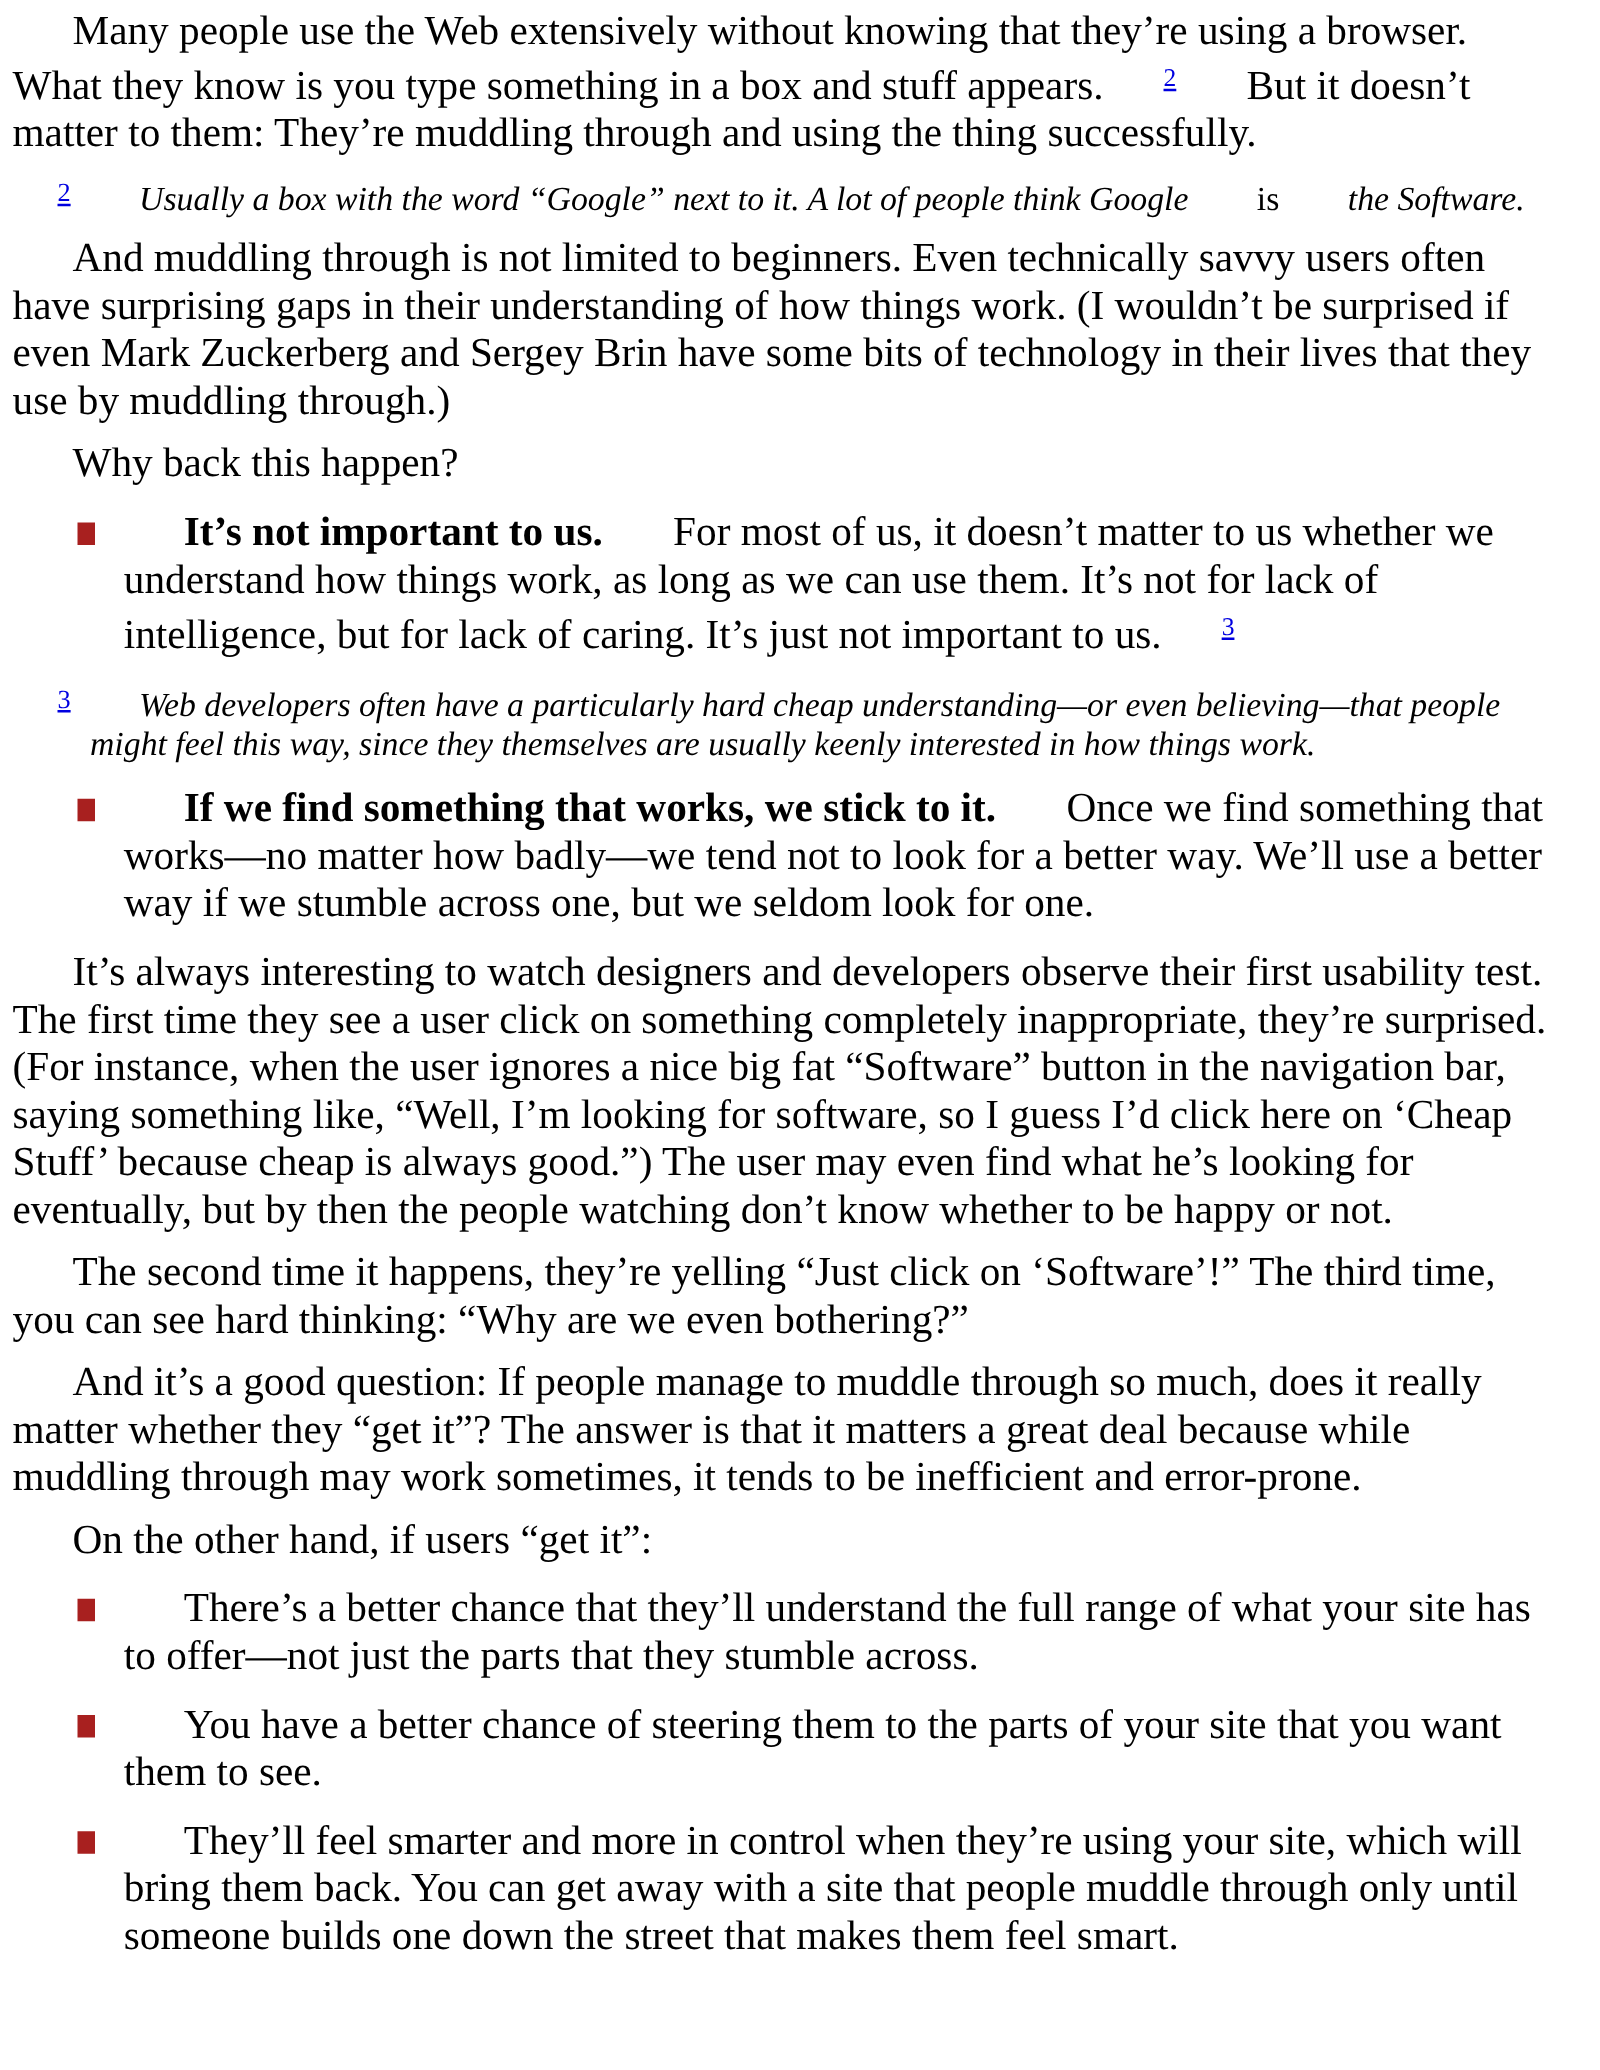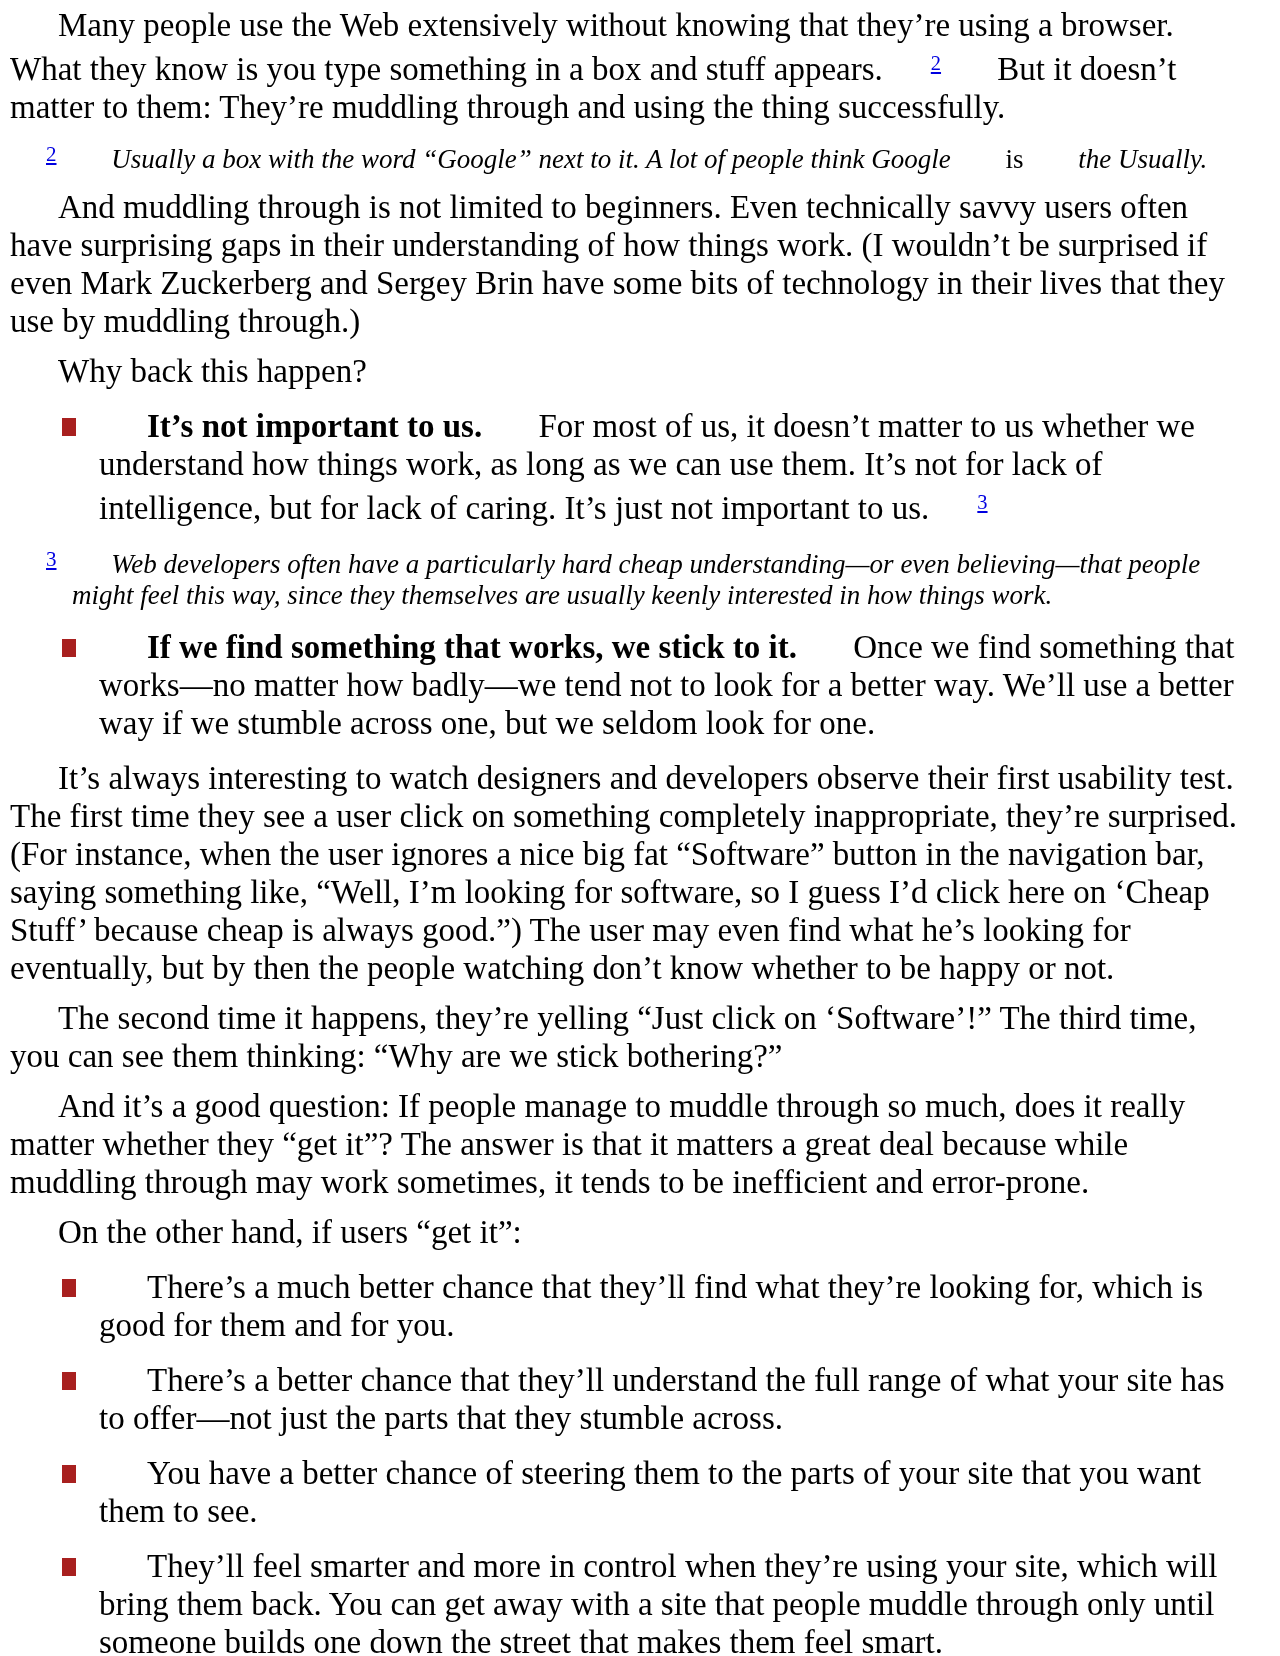--- a/index.html
+++ b/index.html
@@ -61,40 +61,36 @@
     font-size: 0.62em;
     vertical-align: 0.5em;
     cursor: pointer;
   }
 </style>
 </head>
 <body>
 
 <main data-name="page-content">
     <p class="body-para" data-name="paragraph"><span class="run" data-name="text-run">Many people use the Web extensively without knowing that they’re using a browser. What they know is you type something in a box and stuff appears.</span><a class="run run-sup" data-name="footnote-ref-link">2</a><span class="run" data-name="text-run"> But it doesn’t matter to them: They’re muddling through and using the thing successfully.</span></p>
-    <div class="footnote" data-name="footnote"><a class="fn-marker" data-name="footnote-marker-link">2</a> <span class="run" data-name="text-run">Usually a box with the word “Google” next to it. A lot of people think Google </span><span class="run run-rm" data-name="text-run">is</span><span class="run" data-name="text-run"> the Usually.</span></div>
+    <div class="footnote" data-name="footnote"><a class="fn-marker" data-name="footnote-marker-link">2</a> <span class="run" data-name="text-run">Usually a box with the word “Google” next to it. A lot of people think Google </span><span class="run run-rm" data-name="text-run">is</span><span class="run" data-name="text-run"> the Software.</span></div>
     <p class="body-para" data-name="paragraph"><span class="run" data-name="text-run">And muddling through is not limited to beginners. Even technically savvy users often have surprising gaps in their understanding of how things work. (I wouldn’t be surprised if even Mark Zuckerberg and Sergey Brin have some bits of technology in their lives that they use by muddling through.)</span></p>
     <p class="body-para" data-name="paragraph"><span class="run" data-name="text-run">Why back this happen?</span></p>
     <div class="bullet-item" data-name="list-item">
       <span class="bullet-square" data-name="bullet-square-icon" style="background: rgb(168, 32, 31);"></span>
       <div class="bullet-text" data-name="list-item-text"><span class="run run-b" data-name="text-run">It’s not important to us.</span><span class="run" data-name="text-run"> For most of us, it doesn’t matter to us whether we understand how things work, as long as we can use them. It’s not for lack of intelligence, but for lack of caring. It’s just not important to us.</span><a class="run run-sup" data-name="footnote-ref-link">3</a></div>
     </div>
     <div class="footnote" data-name="footnote"><a class="fn-marker" data-name="footnote-marker-link">3</a> <span class="run" data-name="text-run">Web developers often have a particularly hard cheap understanding—or even believing—that people might feel this way, since they themselves are usually keenly interested in how things work.</span></div>
     <div class="bullet-item" data-name="list-item">
       <span class="bullet-square" data-name="bullet-square-icon" style="background: rgb(168, 32, 31);"></span>
       <div class="bullet-text" data-name="list-item-text"><span class="run run-b" data-name="text-run">If we find something that works, we stick to it.</span><span class="run" data-name="text-run"> Once we find something that works—no matter how badly—we tend not to look for a better way. We’ll use a better way if we stumble across one, but we seldom look for one.</span></div>
     </div>
     <p class="body-para" data-name="paragraph"><span class="run" data-name="text-run">It’s always interesting to watch designers and developers observe their first usability test. The first time they see a user click on something completely inappropriate, they’re surprised. (For instance, when the user ignores a nice big fat “Software” button in the navigation bar, saying something like, “Well, I’m looking for software, so I guess I’d click here on ‘Cheap Stuff’ because cheap is always good.”) The user may even find what he’s looking for eventually, but by then the people watching don’t know whether to be happy or not.</span></p>
-    <p class="body-para" data-name="paragraph"><span class="run" data-name="text-run">The second time it happens, they’re yelling “Just click on ‘Software’!” The third time, you can see them thinking: “Why are we stick bothering?”</span></p>
+    <p class="body-para" data-name="paragraph"><span class="run" data-name="text-run">The second time it happens, they’re yelling “Just click on ‘Software’!” The third time, you can see hard thinking: “Why are we even bothering?”</span></p>
     <p class="body-para" data-name="paragraph"><span class="run" data-name="text-run">And it’s a good question: If people manage to muddle through so much, does it really matter whether they “get it”? The answer is that it matters a great deal because while muddling through may work sometimes, it tends to be inefficient and error-prone.</span></p>
     <p class="body-para" data-name="paragraph"><span class="run" data-name="text-run">On the other hand, if users “get it”:</span></p>
-    <div class="bullet-item" data-name="list-item">
-      <span class="bullet-square" data-name="bullet-square-icon" style="background: rgb(168, 32, 31);"></span>
-      <div class="bullet-text" data-name="list-item-text"><span class="run" data-name="text-run">There’s a much better chance that they’ll find what they’re looking for, which is good for them and for you.</span></div>
-    </div>
     <div class="bullet-item" data-name="list-item">
       <span class="bullet-square" data-name="bullet-square-icon" style="background: rgb(168, 32, 31);"></span>
       <div class="bullet-text" data-name="list-item-text"><span class="run" data-name="text-run">There’s a better chance that they’ll understand the full range of what your site has to offer—not just the parts that they stumble across.</span></div>
     </div>
     <div class="bullet-item" data-name="list-item">
       <span class="bullet-square" data-name="bullet-square-icon" style="background: rgb(168, 32, 31);"></span>
       <div class="bullet-text" data-name="list-item-text"><span class="run" data-name="text-run">You have a better chance of steering them to the parts of your site that you want them to see.</span></div>
     </div>
     <div class="bullet-item" data-name="list-item">
       <span class="bullet-square" data-name="bullet-square-icon" style="background: rgb(168, 32, 31);"></span>

